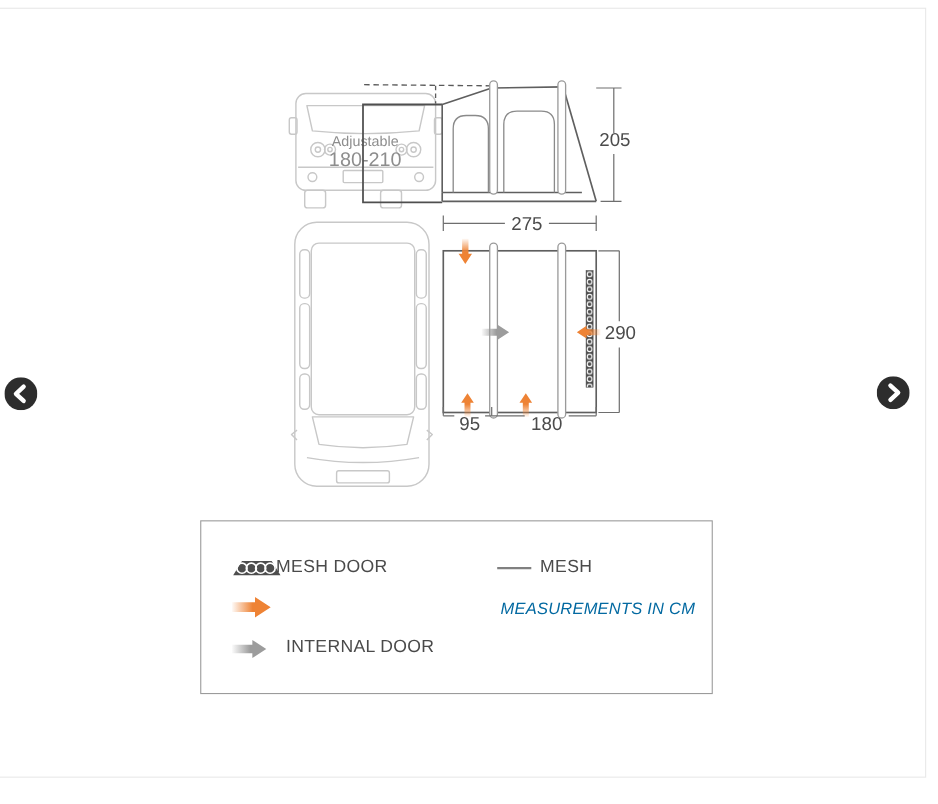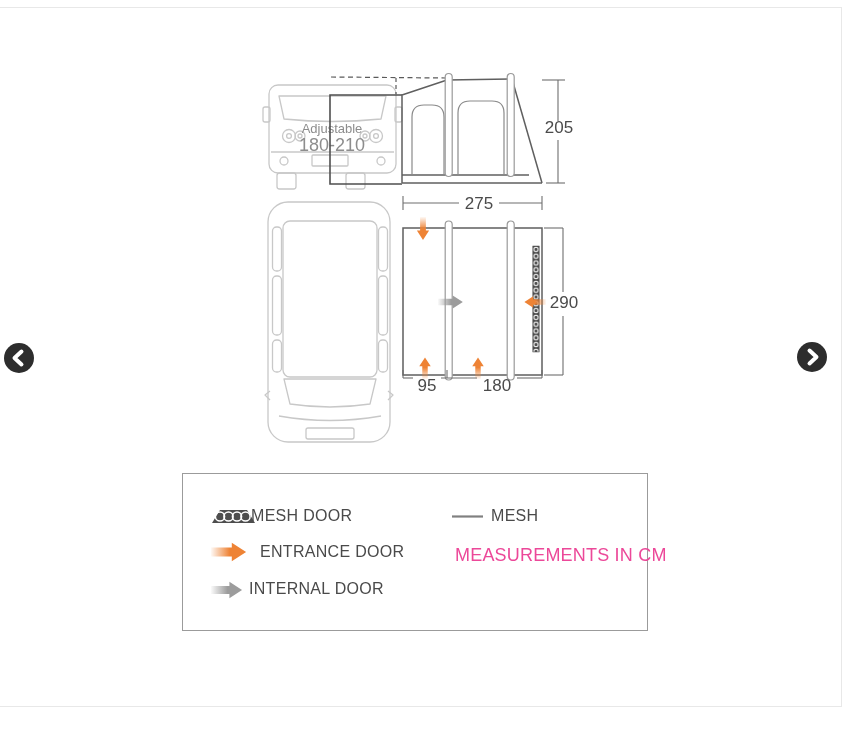--- a/index.html
+++ b/index.html
@@ -25,21 +25,21 @@
   .van-note-2{fill:#8d8d8d;font-size:18px;}
   .legend{
     position:absolute;left:182px;top:473px;width:466px;height:158px;
     box-sizing:border-box;border:1px solid #9b9b9b;background:#fff;
   }
   .legend .abs{position:absolute;}
   .legend-label{
     font-size:16px;color:#4a4a4a;letter-spacing:0.3px;white-space:nowrap;
   }
   .legend-note{
-    font-size:18px;color:#ec4899;letter-spacing:0.2px;white-space:nowrap;
+    font-size:15px;color:#0369a1;letter-spacing:0.2px;white-space:nowrap;font-style:italic;
   }
 </style>
 </head>
 <body>
 
 <div class="card"></div>
 
 <svg class="diagram-svg" width="345" height="400" viewBox="255 58 345 400">
   <defs>
     <path id="arr" d="M0 -3.4 L16 -3.4 L16 -7.2 L27 0 L16 7.2 L16 3.4 L0 3.4 Z"></path>
@@ -174,26 +174,25 @@
     <circle cx="10" cy="8.5" r="4.6" fill="none" stroke="#fff" stroke-width="1.5"></circle>
     <circle cx="18.5" cy="8.5" r="4.6" fill="none" stroke="#fff" stroke-width="1.5"></circle>
     <circle cx="27" cy="8.5" r="4.6" fill="none" stroke="#fff" stroke-width="1.5"></circle>
     <circle cx="35.5" cy="8.5" r="4.6" fill="none" stroke="#fff" stroke-width="1.5"></circle>
   </svg>
   <div class="abs legend-label" style="left:68px;top:33px;">MESH DOOR</div>
 
   <svg class="abs" style="left:26px;top:68px;" width="40" height="20" viewBox="0 0 40 20">
     <use href="#arr" fill="url(#gradO)" transform="translate(2,10) scale(1.3)"></use>
   </svg>
-  <div class="abs legend-label" style="left:77px;top:69px;">ENTRANCE DOOR</div>
 
   <svg class="abs" style="left:26px;top:106px;" width="40" height="20" viewBox="0 0 40 20">
     <use href="#arr" fill="url(#gradG)" transform="translate(2,10) scale(1.15)"></use>
   </svg>
-  <div class="abs legend-label" style="left:66px;top:106px;">INTERNAL DOOR</div>
+  <div class="abs legend-label" style="left:77px;top:106px;">INTERNAL DOOR</div>
 
   <svg class="abs" style="left:268px;top:40px;" width="34" height="5" viewBox="0 0 34 5">
     <line x1="1" y1="2.5" x2="32" y2="2.5" stroke="#808080" stroke-width="2.2"></line>
   </svg>
   <div class="abs legend-label" style="left:308px;top:33px;">MESH</div>
 
   <div class="abs legend-note" style="left:272px;top:71px;">MEASUREMENTS IN CM</div>
 </div>
 
 <button class="nav-btn prev" aria-label="previous image">

